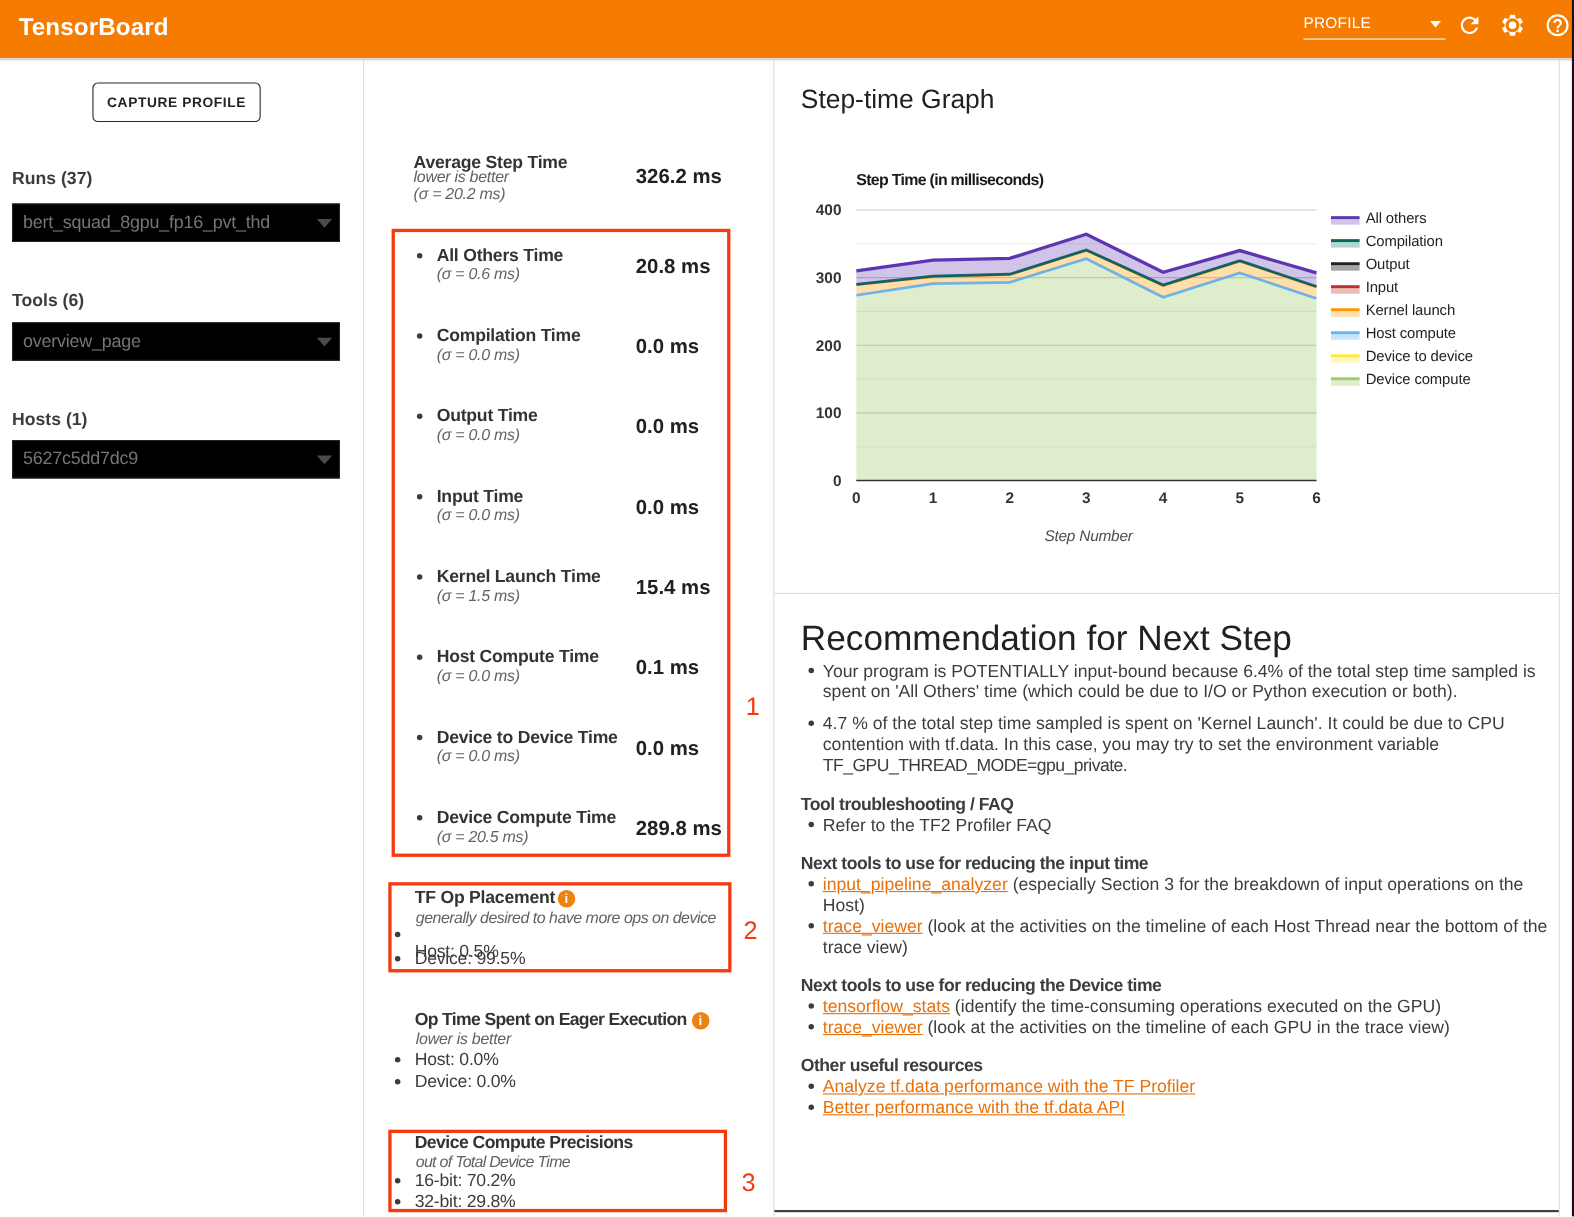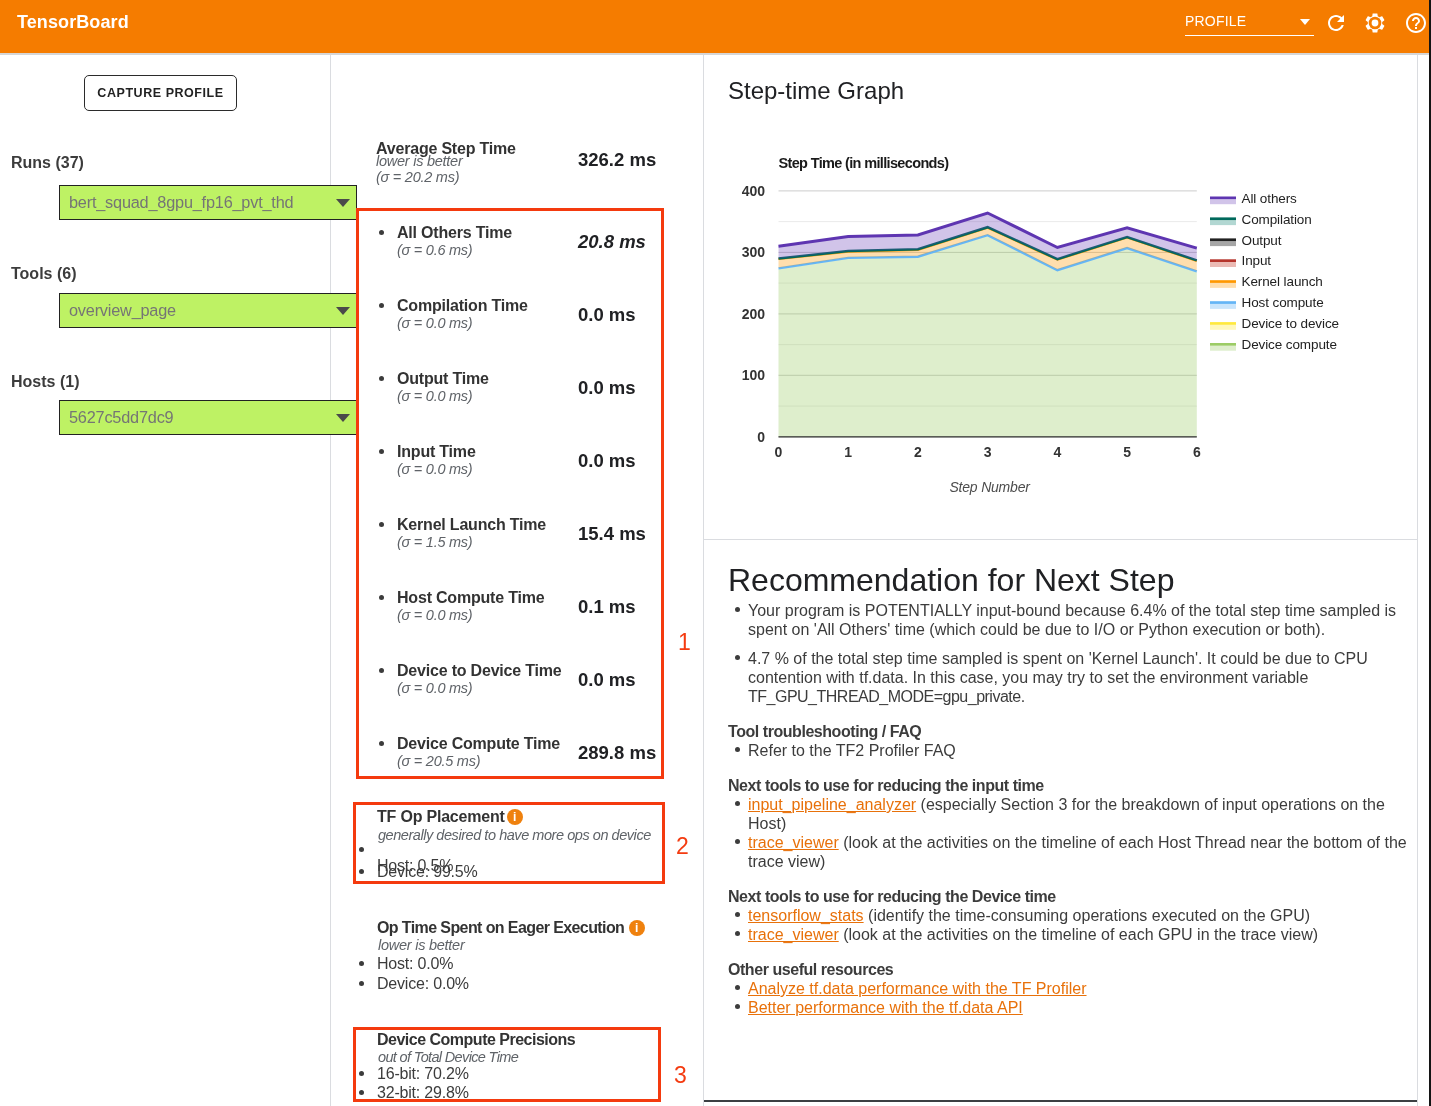--- a/index.html
+++ b/index.html
@@ -4,41 +4,41 @@
 <style>
   * { margin:0; padding:0; box-sizing:border-box; }
   html,body { width:1431px; height:1106px; background:#fff; overflow:hidden;
     font-family:"Liberation Sans", sans-serif; }
   .abs { position:absolute; }
   #page { position:relative; width:1431px; height:1106px; }
 
   
   #hdr { position:absolute; left:0; top:0; width:1431px; height:53px; background:#f57c00; }
   #hdrline { position:absolute; left:0; top:53px; width:1431px; height:2px; background:#d6d6d6; }
-  #tbtitle { position:absolute; left:17px; top:13px; color:#fff; font-size:18px; font-weight:700; letter-spacing:0.1px; top:11.5px;}
+  #tbtitle { position:absolute; left:17px; top:13px; color:#fff; font-size:22px; font-weight:700; letter-spacing:0.1px; top:11.5px;}
   #profsel { position:absolute; left:1185px; top:12px; width:129px; color:#fff;}
   #profsel .txt { font-size:14px; letter-spacing:0.2px; }
   #profsel .ul { position:absolute; left:0; top:23px; width:129px; height:1px; background:#fff; }
   #profsel .caret { position:absolute; right:4px; top:7px; width:0; height:0;
      border-left:5px solid transparent; border-right:5px solid transparent; border-top:6px solid #fff; }
 
   
   #sep1 { position:absolute; left:330px; top:55px; width:1px; height:1051px; background:#dadce0; }
   #sep2 { position:absolute; left:703px; top:55px; width:1px; height:1051px; background:#dadce0; }
   #sep3 { position:absolute; left:1417px; top:55px; width:1px; height:1051px; background:#dadce0; }
   #hsep { position:absolute; left:704px; top:539px; width:713px; height:1px; background:#dadce0; }
   #bsep { position:absolute; left:704px; top:1100px; width:713px; height:2px; background:#3c4043; }
 
   
   #capbtn { position:absolute; left:84px; top:75px; width:153px; height:36px;
      border:1.4px solid #2b2b2b; border-radius:5px; color:#222; font-size:12.5px; font-weight:700;
      letter-spacing:0.55px; text-align:center; line-height:34px; }
   .sblabel { position:absolute; left:11px; font-size:16px; font-weight:700; color:#3c3c3c; }
   .sbselect { position:absolute; left:11px; width:298px; height:35px; border:1.5px solid #222;
-     background:#bef264; color:#757575; font-size:16.3px; line-height:33px; padding-left:9px; letter-spacing:-0.2px;margin-left:48px; }
+     background:#000000; color:#757575; font-size:16.3px; line-height:33px; padding-left:9px; letter-spacing:-0.2px; }
   .sbselect .car { position:absolute; right:6px; top:13px; width:0; height:0;
      border-left:7.5px solid transparent; border-right:7.5px solid transparent; border-top:8.5px solid #4a4a4a; }
 
   
   .h1 { position:absolute; font-size:24px; color:#202124; }
   .redbox { position:absolute; border:3.6px solid #f43a0e; }
   .rednum { position:absolute; color:#f43b10; font-size:23px; font-weight:400; }
   .mname { position:absolute; font-size:16px; font-weight:700; color:#333; letter-spacing:-0.2px; }
   .msig  { position:absolute; font-size:14.5px; font-style:italic; color:#5f6368; letter-spacing:-0.25px; }
   .mval  { position:absolute; font-size:18.5px; font-weight:700; color:#202124; }
@@ -92,21 +92,21 @@
   <div class="msig" style="left:376px; top:153px;">lower is better</div>
   <div class="msig" style="left:376px; top:169px;">(σ = 20.2 ms)</div>
   <div class="mval" style="left:578px; top:149px;">326.2 ms</div>
 
   <div class="redbox" style="left:356px; top:208px; width:307.5px; height:570.5px;"></div>
   <div class="rednum" style="left:678px; top:629px;">1</div>
   <div id="items">
       <div class="mbul" style="left:379px; top:230px;"></div>
       <div class="mname" style="left:397px; top:224px;">All Others Time</div>
       <div class="msig" style="left:397px; top:242px;">(σ = 0.6 ms)</div>
-      <div class="mval" style="left:578px; top:231px;font-style:italic;">20.8 ms</div>
+      <div class="mval" style="left:578px; top:231px;">20.8 ms</div>
       <div class="mbul" style="left:379px; top:303px;"></div>
       <div class="mname" style="left:397px; top:297px;">Compilation Time</div>
       <div class="msig" style="left:397px; top:315px;">(σ = 0.0 ms)</div>
       <div class="mval" style="left:578px; top:304px;">0.0 ms</div>
       <div class="mbul" style="left:379px; top:376px;"></div>
       <div class="mname" style="left:397px; top:370px;text-align:right;">Output Time</div>
       <div class="msig" style="left:397px; top:388px;">(σ = 0.0 ms)</div>
       <div class="mval" style="left:578px; top:377px;">0.0 ms</div>
       <div class="mbul" style="left:379px; top:449px;"></div>
       <div class="mname" style="left:397px; top:443px;">Input Time</div>

